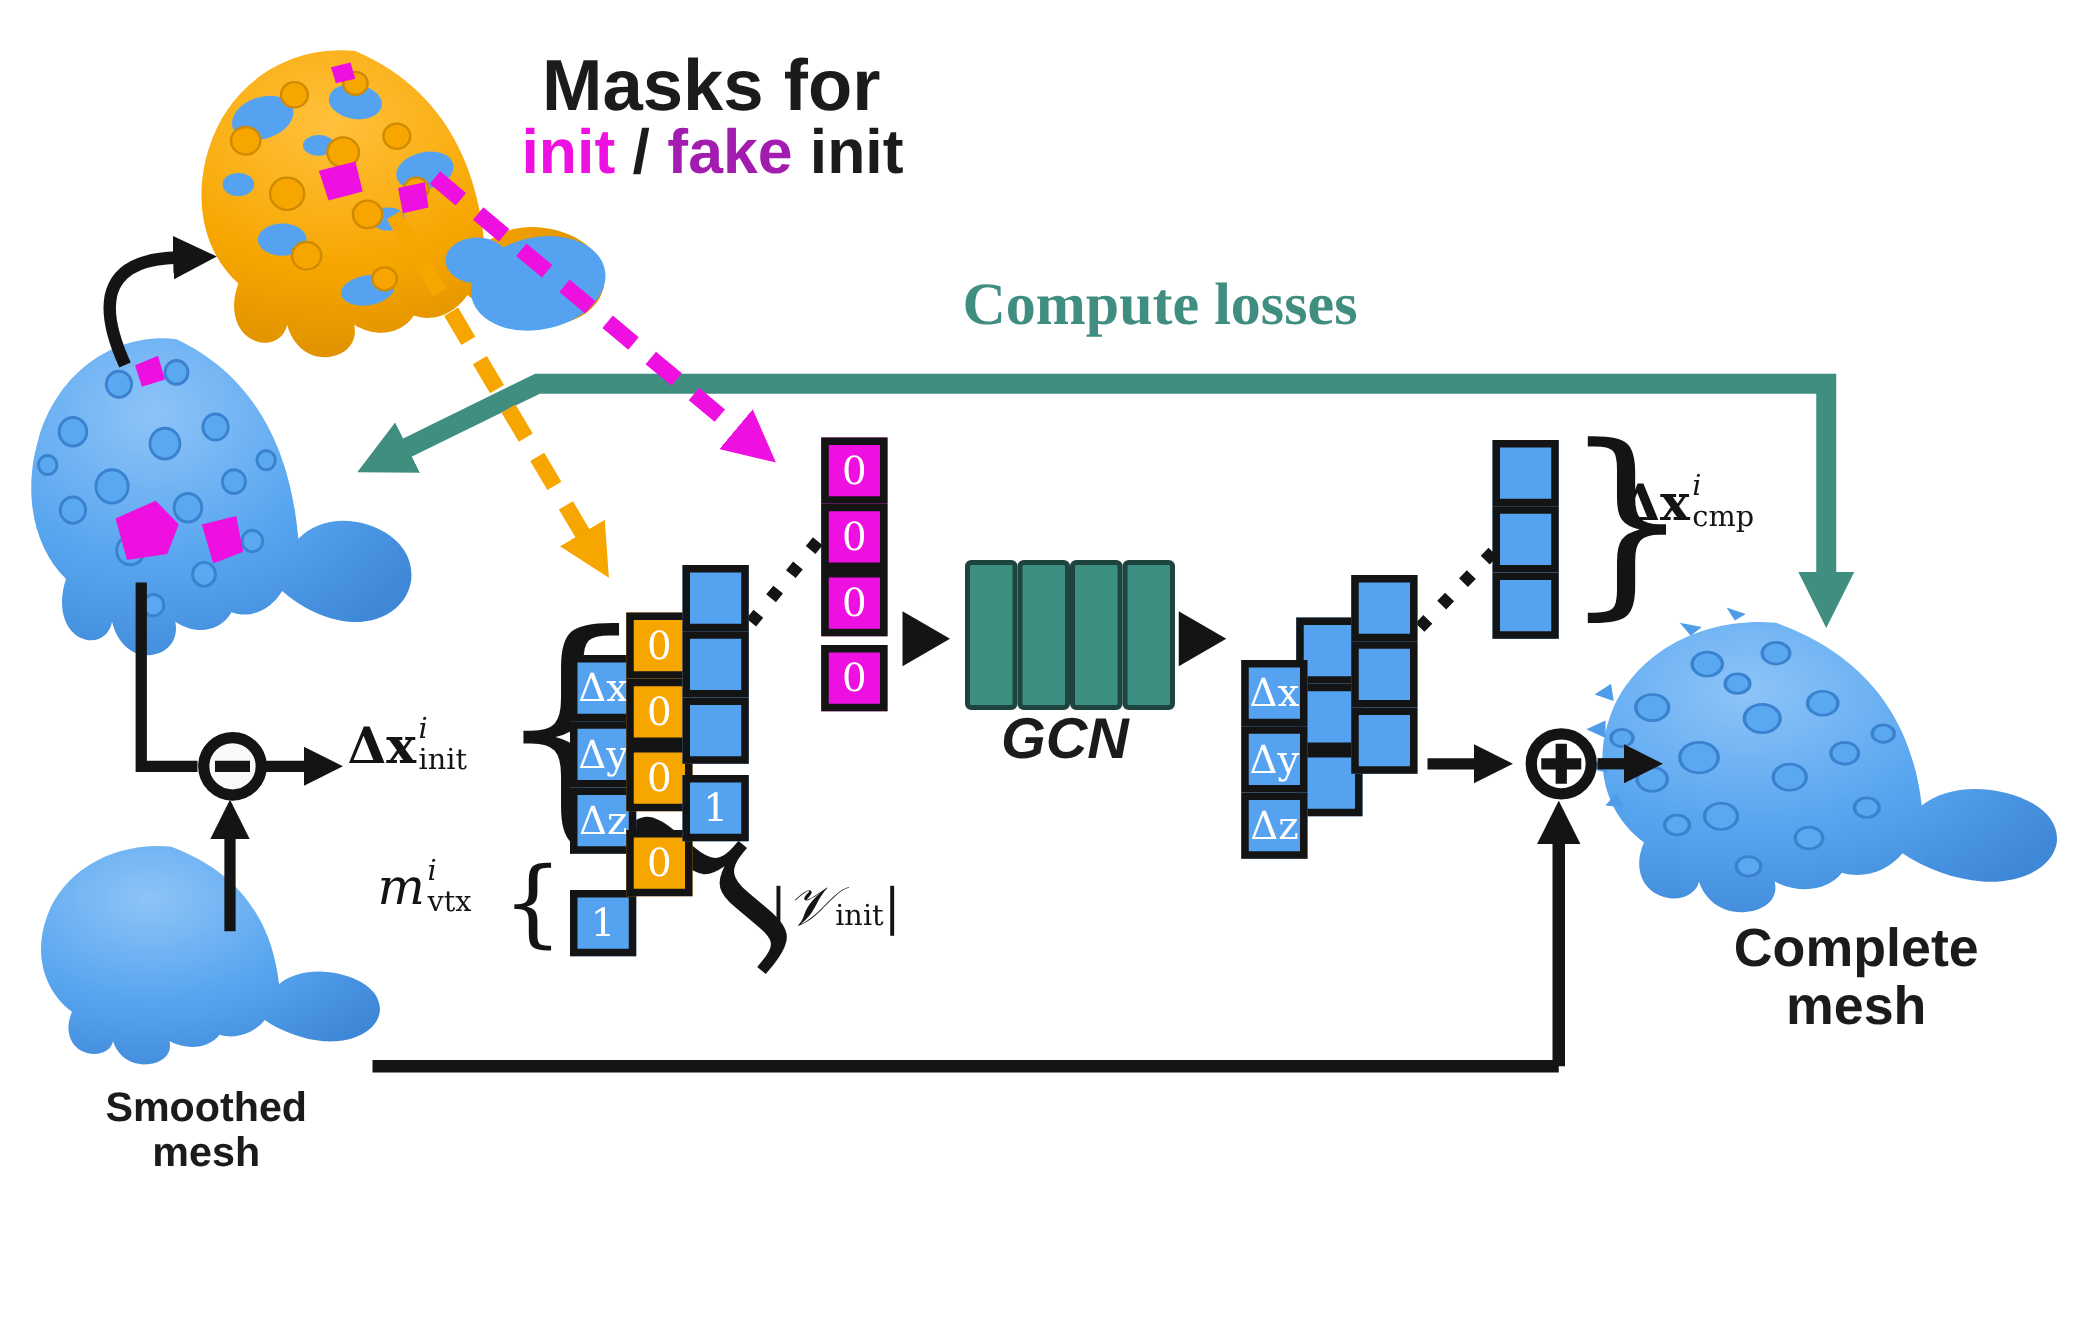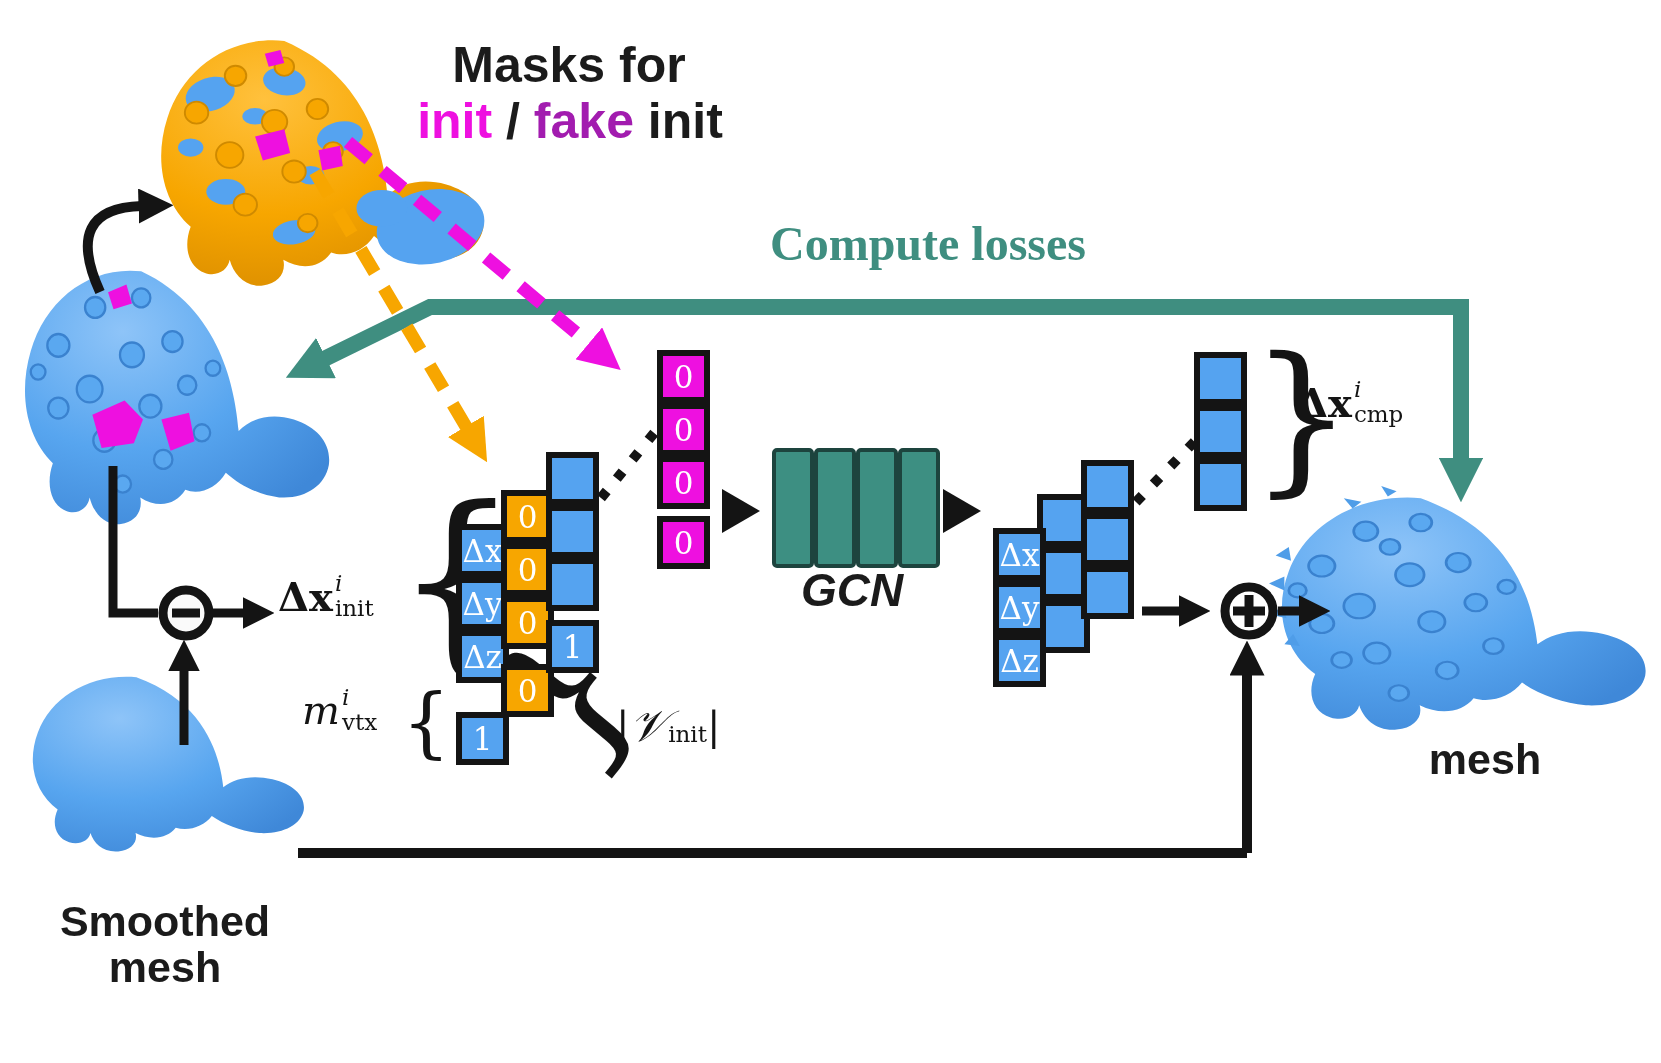--- a/index.html
+++ b/index.html
@@ -146,35 +146,36 @@
         <polygon points="30,86 16,80 28,70"></polygon>
           <polygon points="24,120 10,112 24,104"></polygon>
         <polygon points="26,152 12,148 22,138"></polygon>
           <polygon points="38,184 24,182 32,170"></polygon>
         <polygon points="118,12 112,0 126,6"></polygon>
           <polygon points="86,26 78,14 94,18"></polygon>
       </g>
     </g>
   </svg>
 
-  <div class="bigtxt" style="left:369px;top:38px;width:400px;font-size:50px;">Masks for</div>
+  <div class="bigtxt" style="left:369px;top:38px;width:400px;font-size:58px;">Masks for</div>
   <div class="bigtxt" style="left:300px;top:94px;width:540px;font-size:50px;">
     <span class="magentatxt">init</span><span> / </span><span class="orangetxt">fake</span><span> init</span>
   </div>
 
   <div class="bigtxt teal" style="left:728px;top:218px;width:400px;font-size:48px;color:#3f8e80;">Compute losses</div>
 
   <div class="bigtxt" style="left:752px;top:566px;width:200px;font-size:46px;font-style:italic;">GCN</div>
 
-  <div class="bigtxt" style="left:35px;top:898px;width:260px;font-size:43px;">
+  <div class="bigtxt" style="left:35px;top:868px;width:260px;font-size:33px;">
     <div>Smoothed</div>
     <div>mesh</div>
   </div>
 
   <div class="bigtxt" style="left:1340px;top:736px;width:290px;font-size:43px;">
+    <div>Complete</div>
     <div>mesh</div>
   </div>
 
   <div class="mathlab" style="left:278px;top:572px;">
     <span class="mbase">Δx</span>
     <span class="supsub">
         <span class="s">i</span>
         <span class="b">init</span>
       </span>
   </div>

